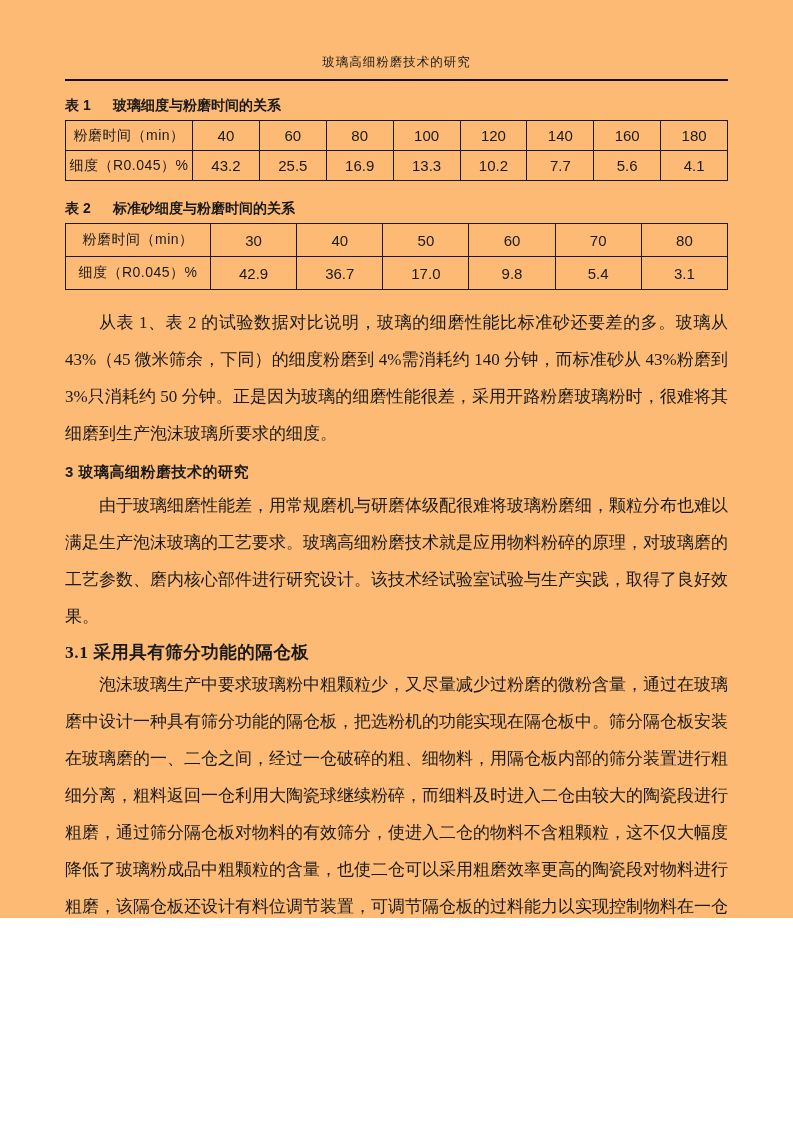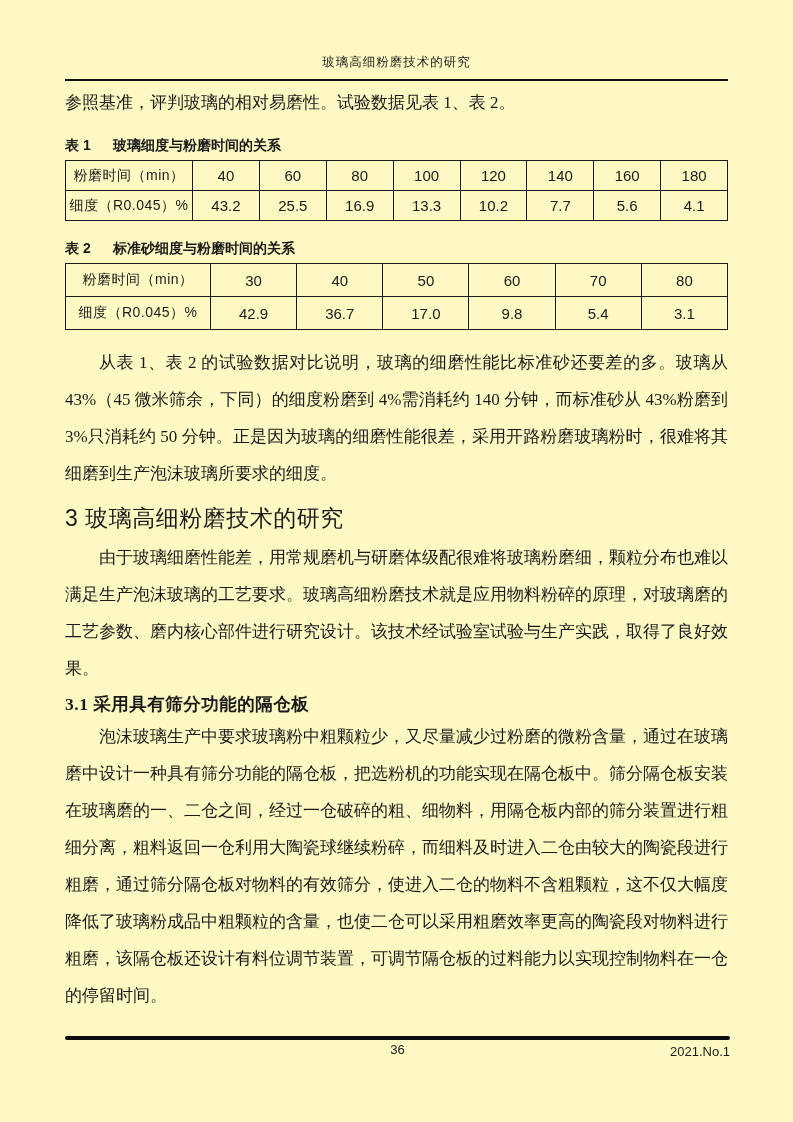--- a/index.html
+++ b/index.html
@@ -1,21 +1,21 @@
 <!DOCTYPE html>
 <html><head>
 <meta charset="utf-8">
 <style>
   html, body { margin: 0; padding: 0; background: #ffffff; }
   .page {
     position: relative;
     width: 793px;
-    height: 1122px;
+    height: 918px;
     margin: 0 auto;
-    background: #fef9c3;
+    background: #fdba74;
     color: #1a1a1a;
     font-family: "Liberation Serif", "DejaVu Serif", serif;
     overflow: hidden;
     box-sizing: border-box;
     padding: 54px 65px 0 65px;
   }
   .running-head {
     text-align: center;
     font-size: 12.5px;
     letter-spacing: 1px;
@@ -60,22 +60,22 @@
   #table-2 td { height: 32px; }
   table.data-table td.label-col {
     font-size: 14px;
     letter-spacing: 0.5px;
   }
   #table-1 td.label-col { width: 122px; }
   #table-2 td.label-col { width: 140px; }
   .tbl2-caption { margin-top: 19px; }
   .para.compare { margin-top: 14px; }
   .section-heading {
-    font-size: 23px;
-    font-weight: 400;
+    font-size: 15px;
+    font-weight: 700;
     margin: 11px 0 5px 0;
     font-family: "Liberation Sans", "DejaVu Sans", sans-serif;
     letter-spacing: 0.5px;
   }
   .sub-heading {
     font-size: 17.5px;
     font-weight: 700;
     margin: 5px 0 2px 0;
     font-family: Liberation Serif, serif;
     letter-spacing: 0.5px;
@@ -113,21 +113,20 @@
 </head>
 <body>
 
 <div class="page">
 
   <div>
     <div class="running-head">玻璃高细粉磨技术的研究</div>
     <div class="header-rule"></div>
   </div>
 
-  <p class="para intro">参照基准，评判玻璃的相对易磨性。试验数据见表 1、表 2。</p>
 
   <div class="table-caption">
     <span class="cap-label">表 1</span><span class="cap-title">玻璃细度与粉磨时间的关系</span>
   </div>
   <table id="table-1" class="data-table" data-table="0">
     <tbody>
         <tr>
           <td class="label-col">粉磨时间（min）</td>
           <td>40</td>
           <td>60</td>

